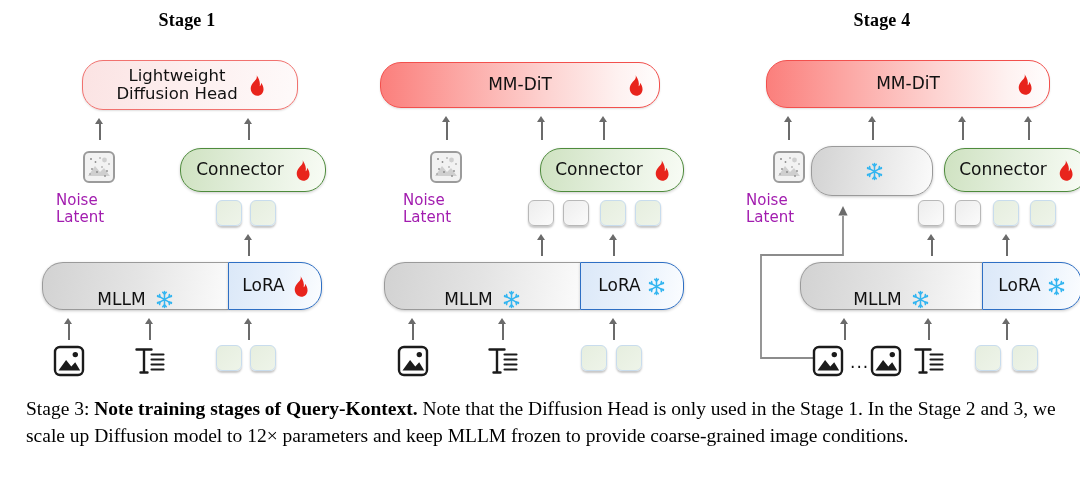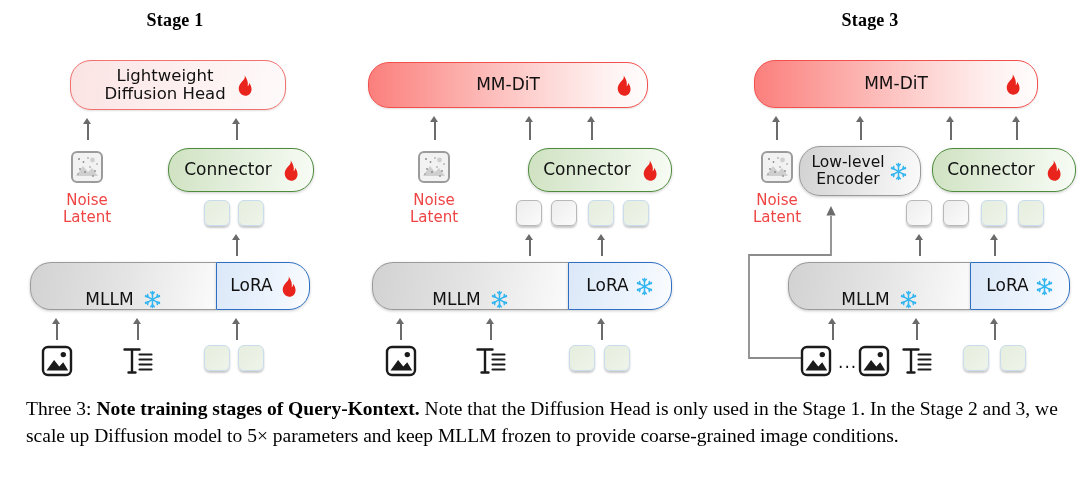--- a/index.html
+++ b/index.html
@@ -1,21 +1,21 @@
 <!DOCTYPE html>
 <html><head>
 <meta charset="utf-8">
 <style>
   html,body{margin:0;padding:0;}
   body{
     width:1080px;height:499px;background:#ffffff;
     font-family:"DejaVu Sans", sans-serif;
     position:relative;overflow:hidden;
   }
-  #figure{position:absolute;left:0;top:0;width:956px;height:390px;}
+  #figure{position:absolute;left:12px;top:0;width:956px;height:390px;}
   .stage{position:absolute;top:0;height:390px;}
   .stage-title{
     position:absolute;top:10px;width:100%;text-align:center;
     font-family:"Liberation Serif", serif;font-weight:bold;font-size:18px;color:#000;
     letter-spacing:.2px;
   }
   
   .box{
     position:absolute;box-sizing:border-box;border-radius:21px;
     display:flex;align-items:center;justify-content:center;
@@ -79,22 +79,22 @@
     border-bottom:6px solid #6b6b6b;
   }
 
   
   .route{position:absolute;}
   .route svg{display:block;overflow:visible;}
 
   
   .noise-icon{position:absolute;width:34px;height:34px;}
   .noise-lbl{
-    position:absolute;width:86px;text-align:center;
-    font-family:"DejaVu Sans", sans-serif;font-size:15px;color:#ef4444;line-height:1.15;
+    position:absolute;width:86px;text-align:left;
+    font-family:"DejaVu Sans", sans-serif;font-size:15px;color:#a21caf;line-height:1.15;
     white-space:pre-line;
   }
   .img-icon{position:absolute;width:32px;height:32px;}
   .txt-icon{position:absolute;width:30px;height:30px;}
   .ellipsis{
     position:absolute;font-size:17px;color:#111;letter-spacing:1px;
     font-family:"DejaVu Sans", sans-serif;
   }
   .flame{width:17px;height:21px;}
   .snow{width:19px;height:19px;}
@@ -333,21 +333,21 @@
       <svg viewBox="0 0 30 30">
           <path d="M1.5 3.5h15M9 3.5v23M5.5 26.5h7" stroke="#1b1b1b" stroke-width="2.4" fill="none" stroke-linecap="round"></path>
           <path d="M16.5 8.5h12M16.5 13.5h12M16.5 18.5h12M16.5 23.5h12" stroke="#1b1b1b" stroke-width="2.1" stroke-linecap="round"></path>
         </svg>
     </div>
     <div class="token green" style="left:219px;top:345px;"></div>
     <div class="token green" style="left:254px;top:345px;"></div>
   </div>
 
   <div class="stage" style="left:700px;width:380px;">
-    <div class="stage-title" style="width:340px;">Stage 3</div>
+    <div class="stage-title" style="width:340px;">Stage 4</div>
 
     <div class="box box-mmdit" style="left:54px;top:60px;width:284px;height:48px;">
       <span class="lbl">MM-DiT</span>
       <span class="mark" style="position:absolute;right:17px;">
         <svg class="flame" viewBox="0 0 24 30">
             <path d="M13.6 0.5c1.6 5-2.6 7.4-4.8 10.2-2.4 3-3.6 5.6-3.6 8.6 0 5.6 4.2 10.2 9.4 10.2 5 0 8.9-4 8.9-9.3 0-3.9-1.8-6.6-3.7-9.1.4 2.4-.5 4.2-1.8 4.8.9-4.3-.5-9.9-4.4-15.4z" fill="#e8241c"></path>
           </svg>
       </span>
     </div>
 
@@ -384,22 +384,20 @@
             <circle cx="27" cy="14" r=".8"></circle>
             <circle cx="8" cy="24" r=".8"></circle>
             <circle cx="23" cy="26" r=".9"></circle>
           </g>
         </svg>
     </div>
     <div class="noise-lbl" style="left:34px;top:192px;">Noise
 Latent</div>
 
     <div class="box box-lowlevel" style="left:99px;top:146px;width:122px;height:50px;">
-      <span class="lbl">Low-level
-Encoder</span>
       <span class="mark" style="margin-left:5px;">
         <svg class="snow" viewBox="0 0 24 24" stroke="#33b5f0" stroke-width="1.9" stroke-linecap="round" fill="none">
             <path d="M12 2v20M3.3 7l17.4 10M3.3 17L20.7 7"></path>
             <path d="M12 5.2l-2.3-2.3M12 5.2l2.3-2.3M12 18.8l-2.3 2.3M12 18.8l2.3 2.3M6.3 8.7l-3.1-.5M6.3 8.7l-.5-3.1M17.7 15.3l3.1.5M17.7 15.3l.5 3.1M6.3 15.3l-.5 3.1M6.3 15.3l-3.1.5M17.7 8.7l.5-3.1M17.7 8.7l3.1-.5"></path>
           </svg>
       </span>
     </div>
 
     <div class="box box-connector" style="left:232px;top:148px;width:144px;height:44px;">
       <span class="lbl">Connector</span>
@@ -483,13 +481,13 @@
           <path d="M1.5 3.5h15M9 3.5v23M5.5 26.5h7" stroke="#1b1b1b" stroke-width="2.4" fill="none" stroke-linecap="round"></path>
           <path d="M16.5 8.5h12M16.5 13.5h12M16.5 18.5h12M16.5 23.5h12" stroke="#1b1b1b" stroke-width="2.1" stroke-linecap="round"></path>
         </svg>
     </div>
     <div class="token green" style="left:263px;top:345px;"></div>
     <div class="token green" style="left:300px;top:345px;"></div>
   </div>
 
 </div>
 
-<div id="caption"><span>Three 3: </span><b>Note training stages of Query-Kontext.</b><span> Note that the Diffusion Head is only used in the Stage 1. In the Stage 2 and 3, we scale up Diffusion model to 5× parameters and keep MLLM frozen to provide coarse-grained image conditions.</span></div>
+<div id="caption"><span>Stage 3: </span><b>Note training stages of Query-Kontext.</b><span> Note that the Diffusion Head is only used in the Stage 1. In the Stage 2 and 3, we scale up Diffusion model to 12× parameters and keep MLLM frozen to provide coarse-grained image conditions.</span></div>
 
 </body></html>

